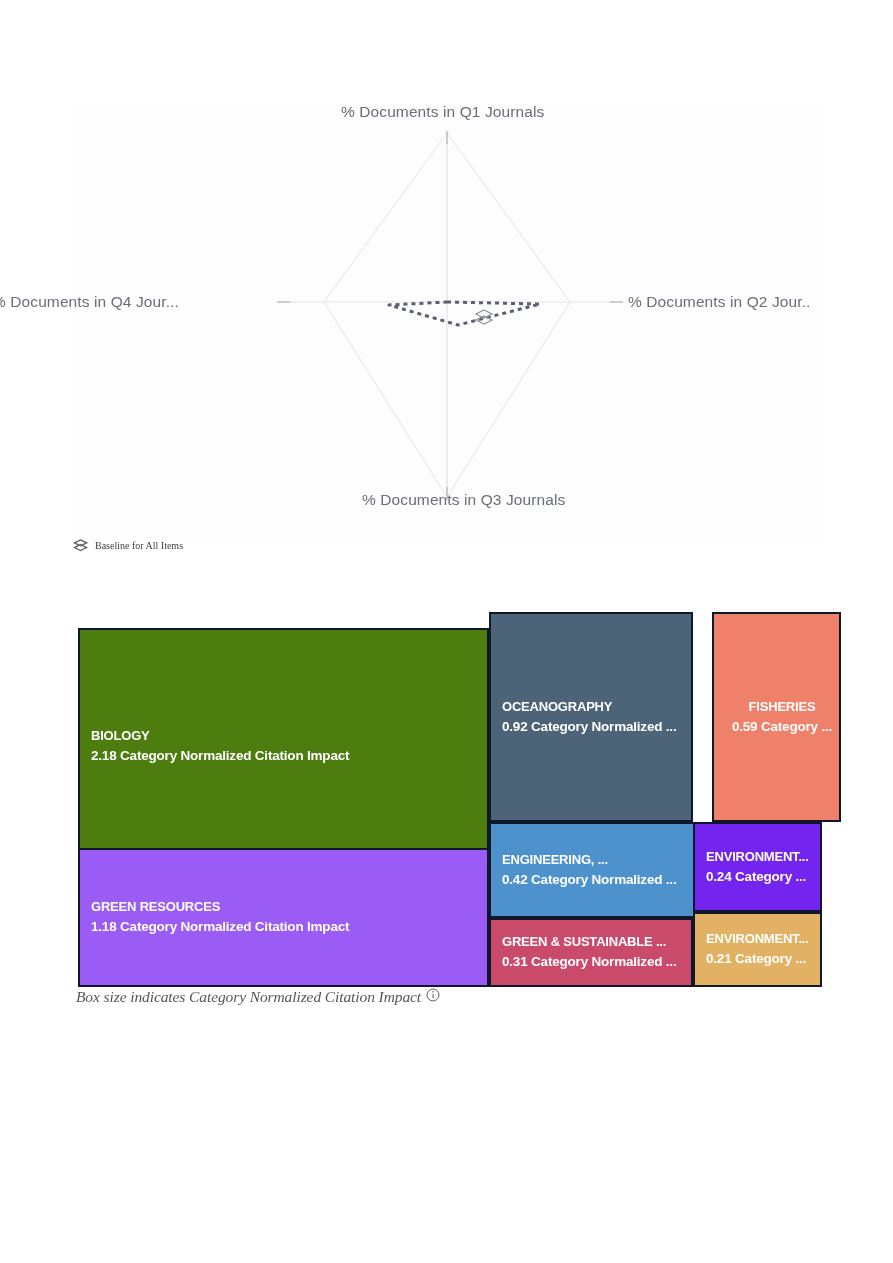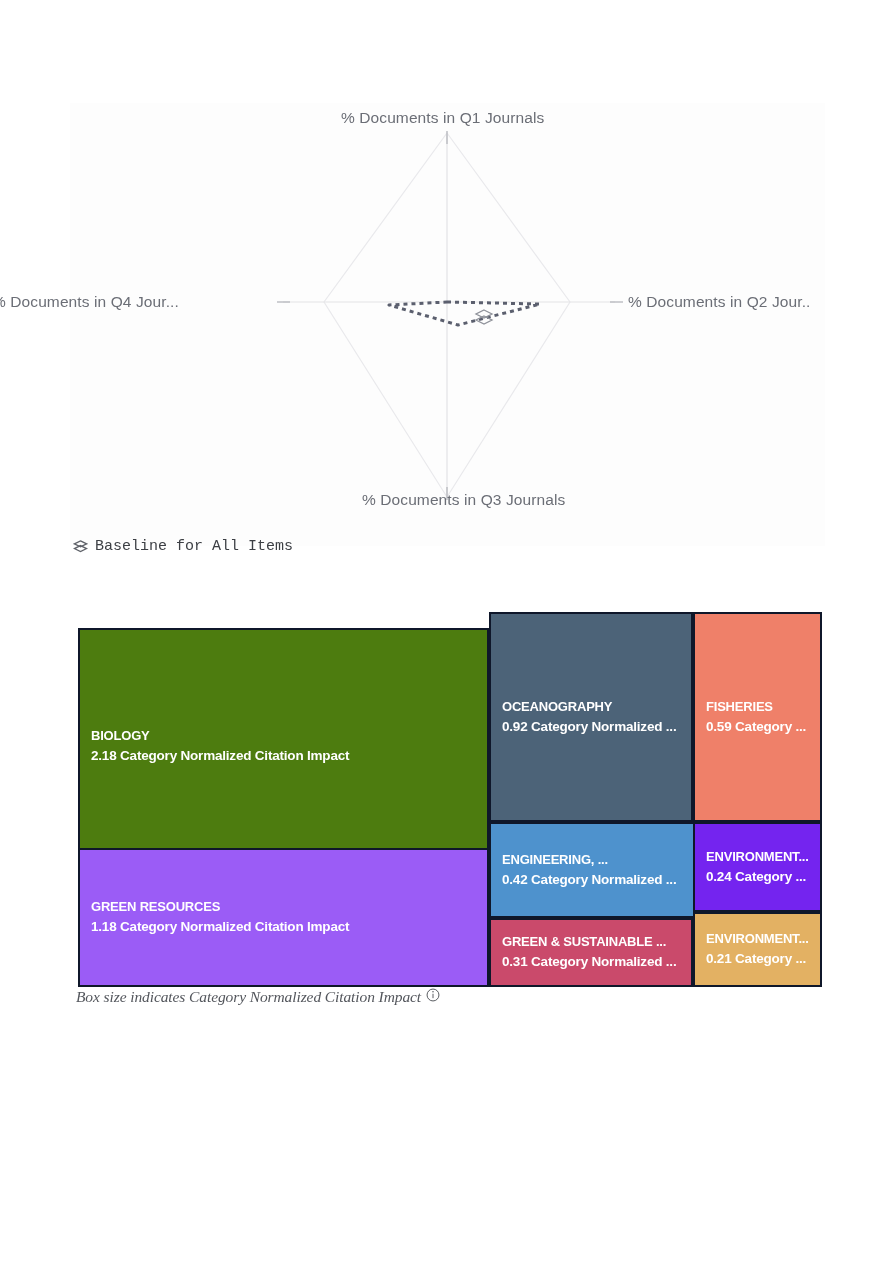--- a/index.html
+++ b/index.html
@@ -35,21 +35,21 @@
   .radar-axis-label {
     position: absolute;
     font-family: "Liberation Sans", sans-serif;
     font-size: 15.5px;
     color: #6b6e76;
     white-space: nowrap;
     letter-spacing: 0.1px;
   }
   #radar-label-q1 {
     left: 271px;
-    top: 6px;
+    top: 0;
   }
   #radar-label-q2 {
     left: 558px;
     top: 190px;
   }
   #radar-label-q3 {
     left: 244px;
     top: 388px;
     margin-left: 48px;
   }
@@ -61,23 +61,23 @@
   
   #radar-legend {
     position: absolute;
     left: 73px;
     top: 538px;
     display: flex;
     align-items: center;
     gap: 7px;
   }
   #radar-legend .legend-label {
-    font-size: 15px;
+    font-size: 10px;
     color: #3c3f44;
-    font-family: Liberation Mono, monospace;
+    font-family: Liberation Serif, serif;
   }
   .layers-glyph {
     display: block;
     width: 15px;
     height: 15px;
   }
 
   
   #treemap {
     position: absolute;
@@ -209,21 +209,21 @@
     </div>
   </div>
 
   <div class="tile" style="left:411px; top:306px; width:204px; height:69px; background:#ca4a6b;">
     <div class="tile-inner">
       <div class="tile-name">GREEN &amp; SUSTAINABLE ...</div>
       <div class="tile-value">0.31 Category Normalized ...</div>
     </div>
   </div>
 
-  <div class="tile" style="left:615px; top:0px; width:129px; height:210px; background:#ef8069;">
+  <div class="tile" style="left:634px; top:0px; width:129px; height:210px; background:#ef8069;text-align:center;">
     <div class="tile-inner">
       <div class="tile-name">FISHERIES</div>
       <div class="tile-value">0.59 Category ...</div>
     </div>
   </div>
 
   <div class="tile" style="left:615px; top:210px; width:129px; height:90px; background:#7424ef;">
     <div class="tile-inner">
       <div class="tile-name">ENVIRONMENT...</div>
       <div class="tile-value">0.24 Category ...</div>

